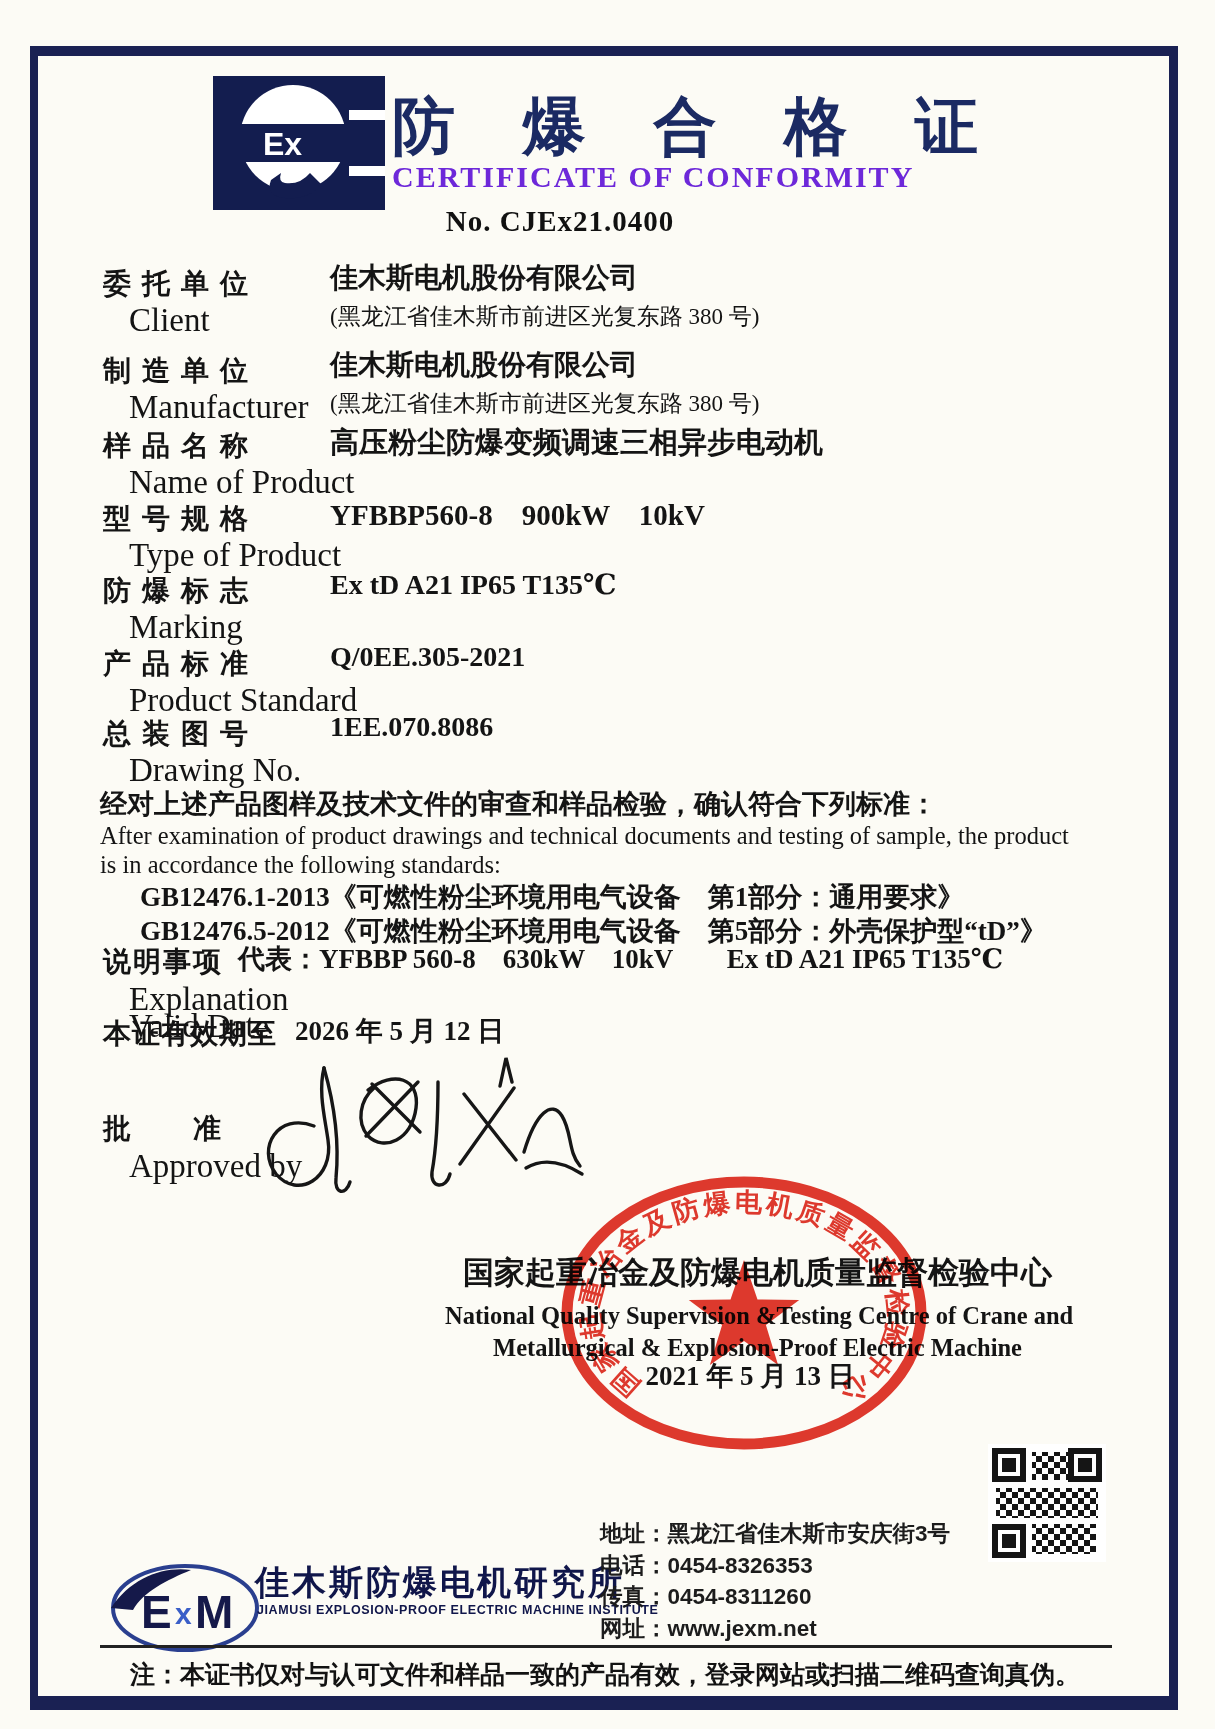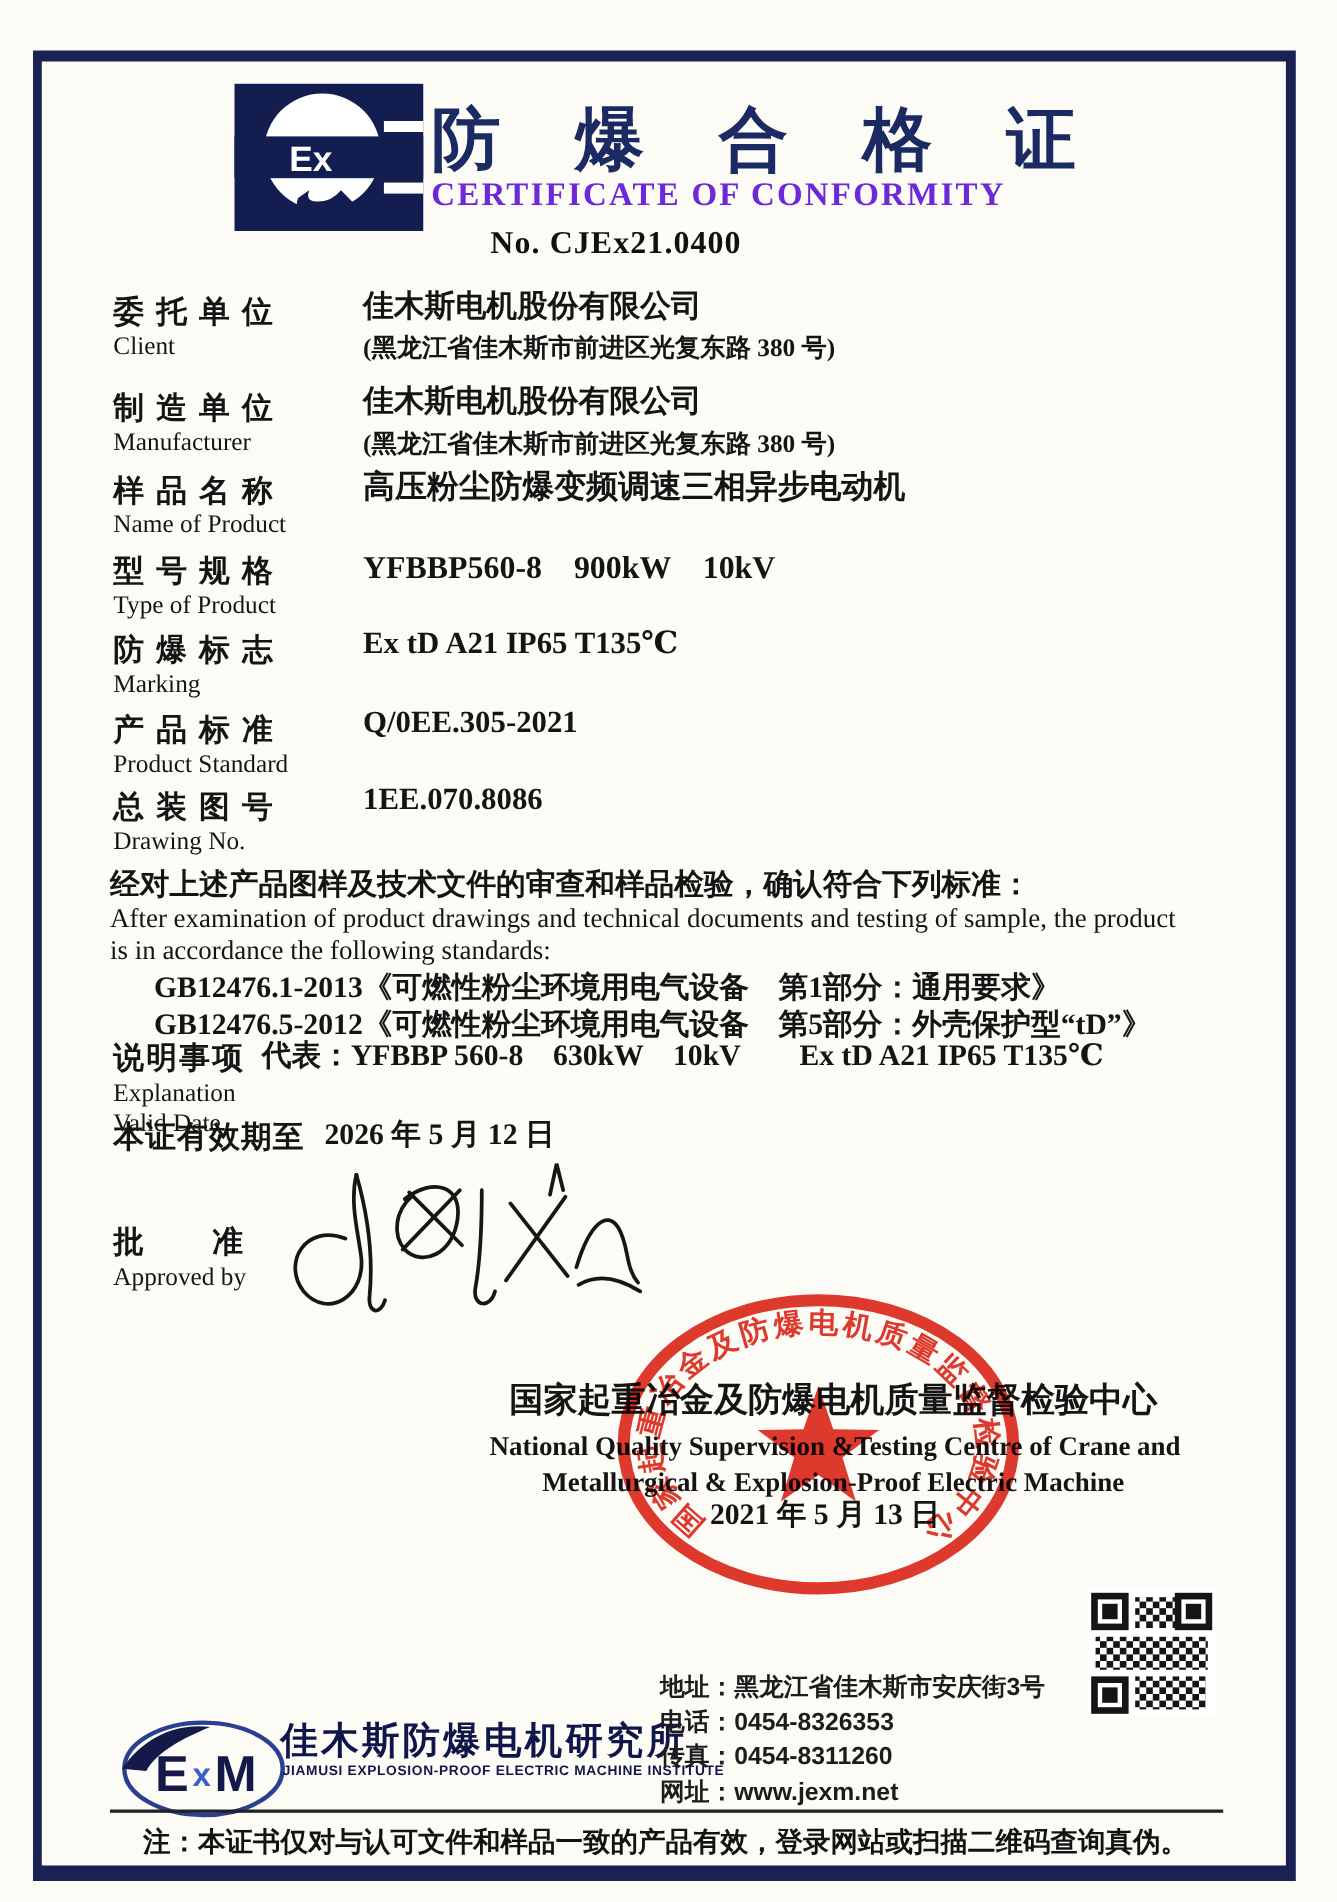--- a/index.html
+++ b/index.html
@@ -5,23 +5,23 @@
   html,body{margin:0;padding:0;background:#fcfbf5;}
   .page{position:relative;width:1198px;height:1729px;background:#fcfbf5;overflow:hidden;
         font-family:"Liberation Serif","DejaVu Serif",serif;color:#141414;}
   .abs{position:absolute;}
   .frame{position:absolute;left:30px;top:46px;width:1148px;height:1664px;box-sizing:border-box;
          border-style:solid;border-color:#1a2153;border-width:10px 9px 14px 8px;}
   .title{font-weight:700;font-size:63px;color:#1b2a63;letter-spacing:26px;text-align:center;white-space:nowrap;}
   .subtitle{font-weight:700;font-size:30px;color:#6d28d9;letter-spacing:2px;text-align:center;white-space:nowrap;}
   .certno{font-weight:700;font-size:29px;color:#111;letter-spacing:1px;text-align:center;white-space:nowrap;}
   .zh-label{font-weight:600;font-size:28px;letter-spacing:2px;white-space:nowrap;}
-  .en-label{font-size:23px;white-space:nowrap;}
+  .en-label{font-size:33px;white-space:nowrap;margin-left:26px;}
   .val{font-weight:700;font-size:28px;white-space:nowrap;}
-  .note{font-weight:700;font-size:23px;white-space:nowrap;}
+  .note{font-weight:400;font-size:23px;white-space:nowrap;}
   .stmt-zh{font-weight:600;font-size:27px;white-space:nowrap;}
   .stmt-en{font-size:24.5px;white-space:nowrap;}
   .std{font-weight:600;font-size:27px;white-space:nowrap;}
   .issuer-blk{text-align:center;}
   .issuer-zh{font-weight:700;font-size:31px;white-space:nowrap;}
   .issuer-en{font-weight:700;font-size:24.5px;white-space:nowrap;line-height:32px;}
   .issue-date{font-weight:600;font-size:27px;text-align:center;white-space:nowrap;}
   .inst-zh{font-family:"Liberation Sans","DejaVu Sans",sans-serif;font-weight:700;font-size:34px;
            color:#10164a;letter-spacing:3px;white-space:nowrap;}
   .inst-en{font-family:"Liberation Sans","DejaVu Sans",sans-serif;font-weight:700;font-size:12.5px;

